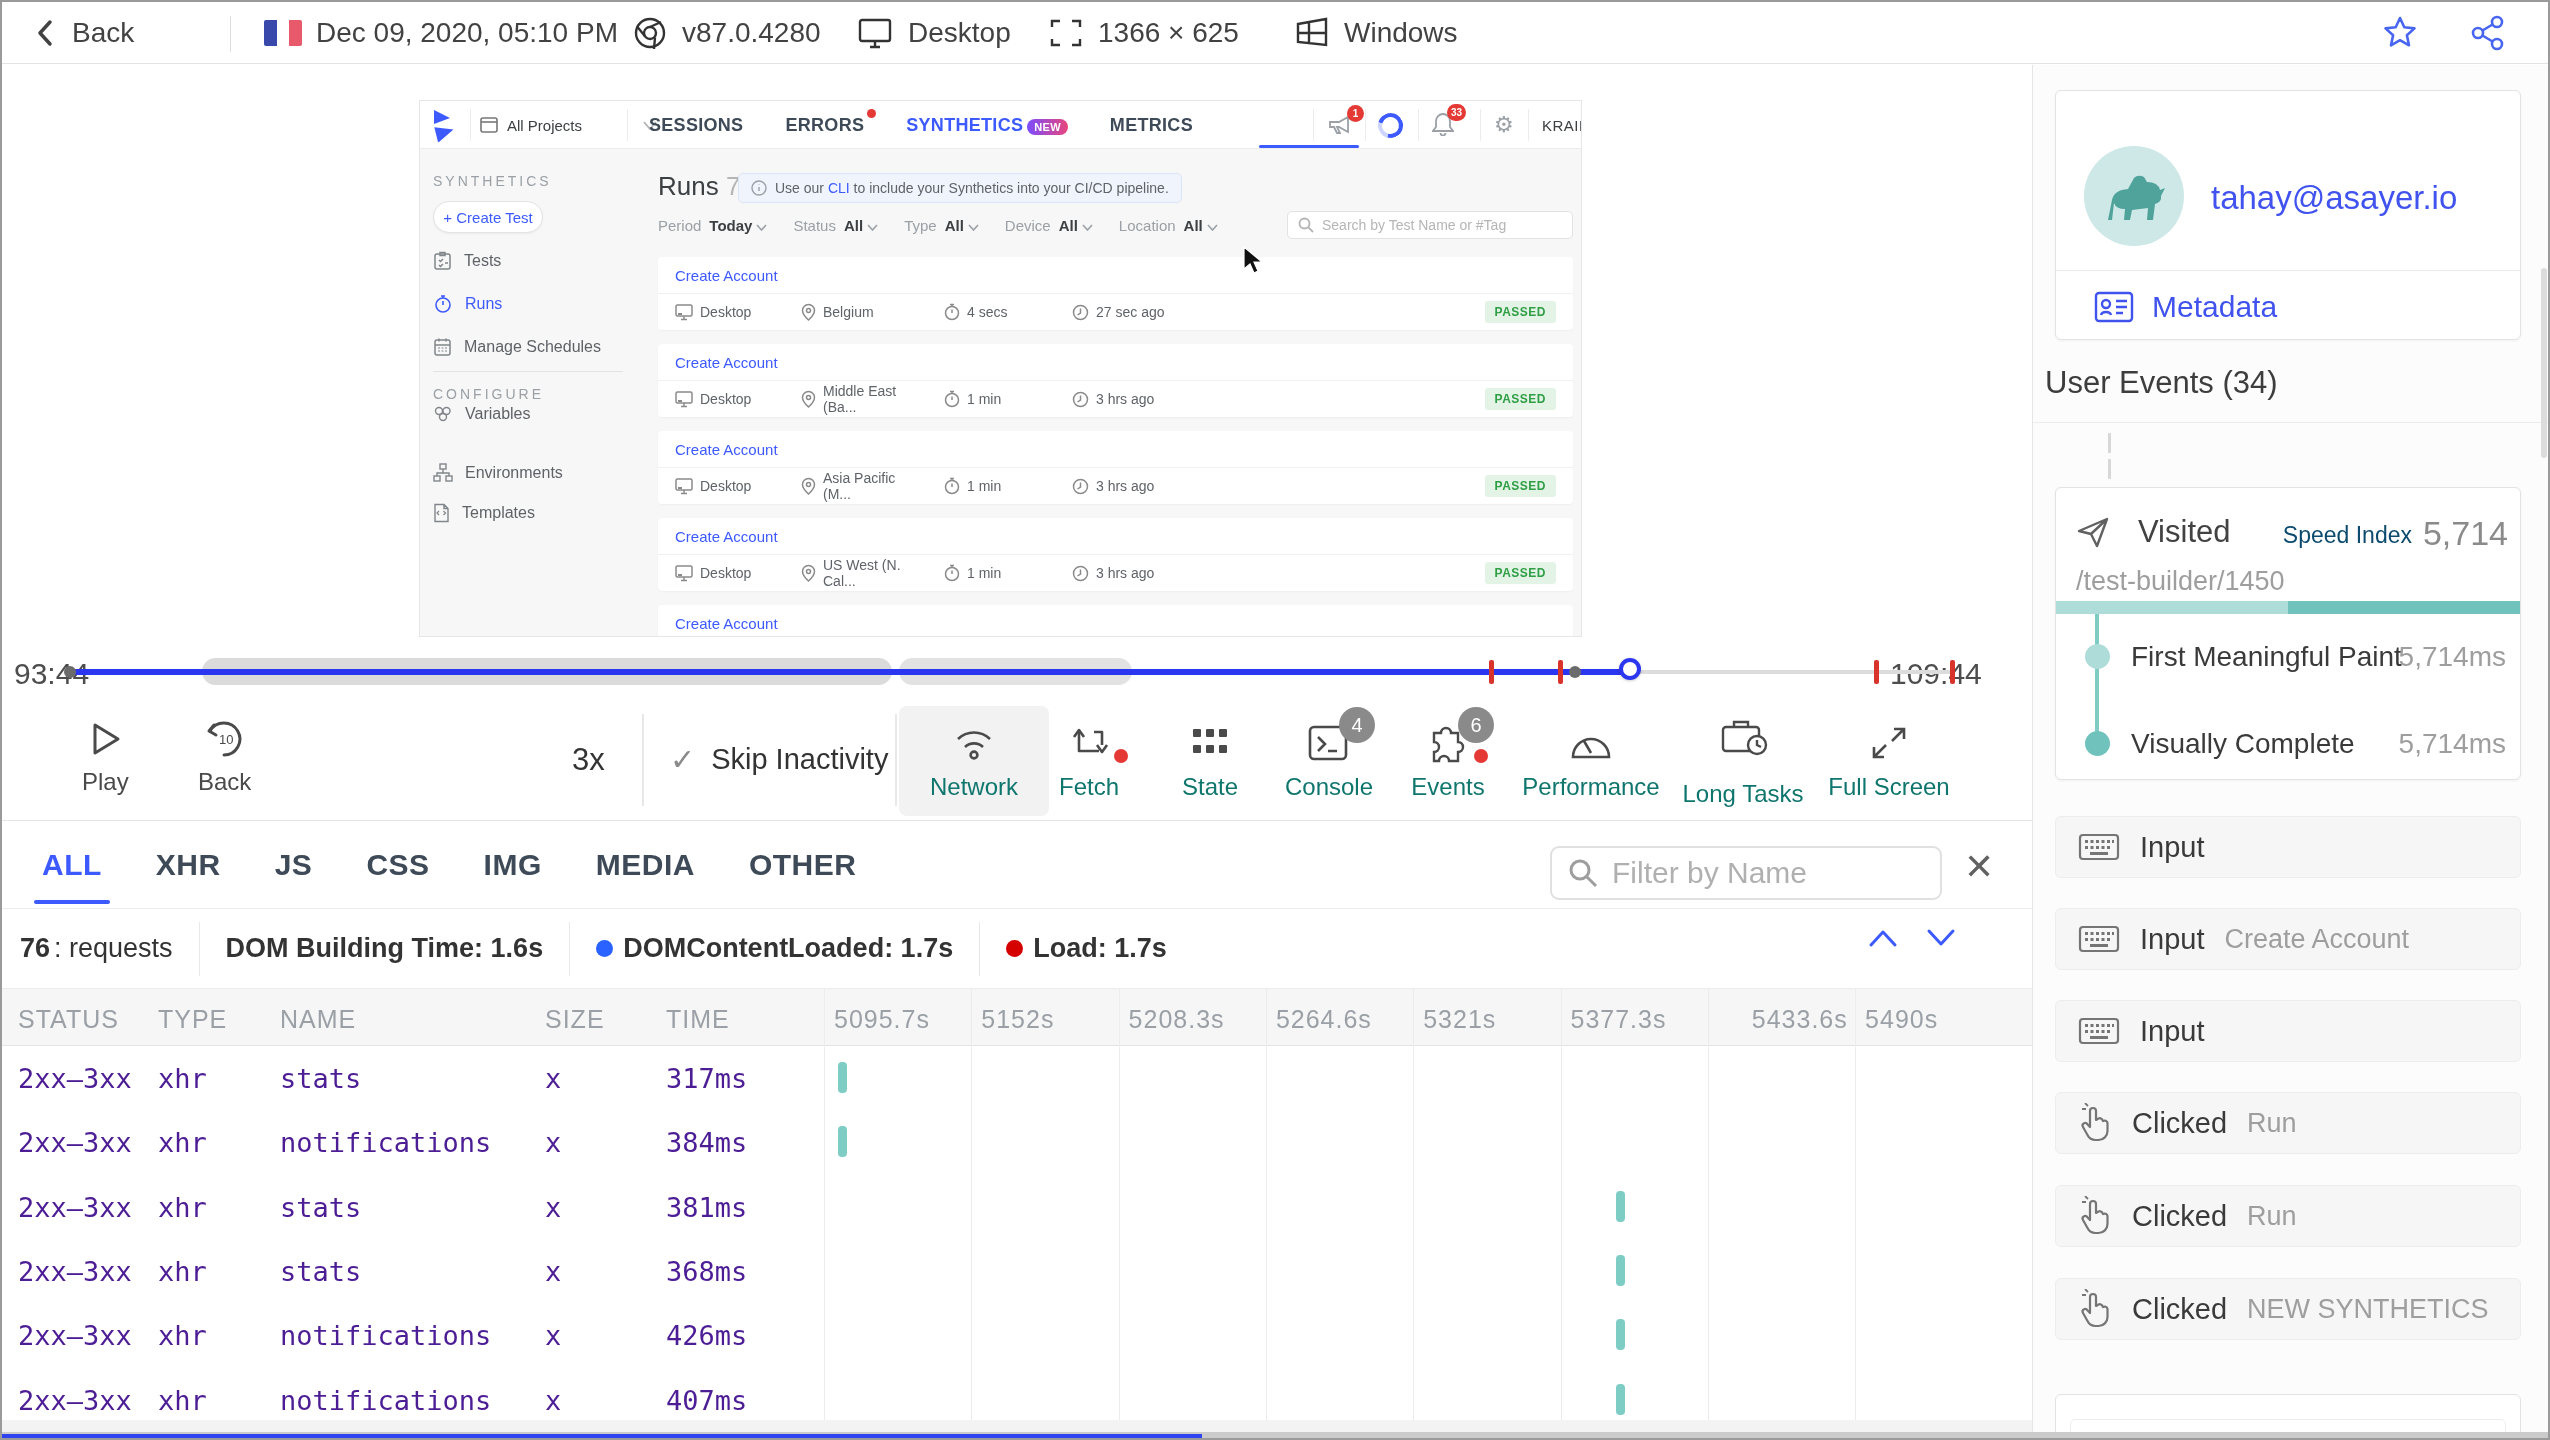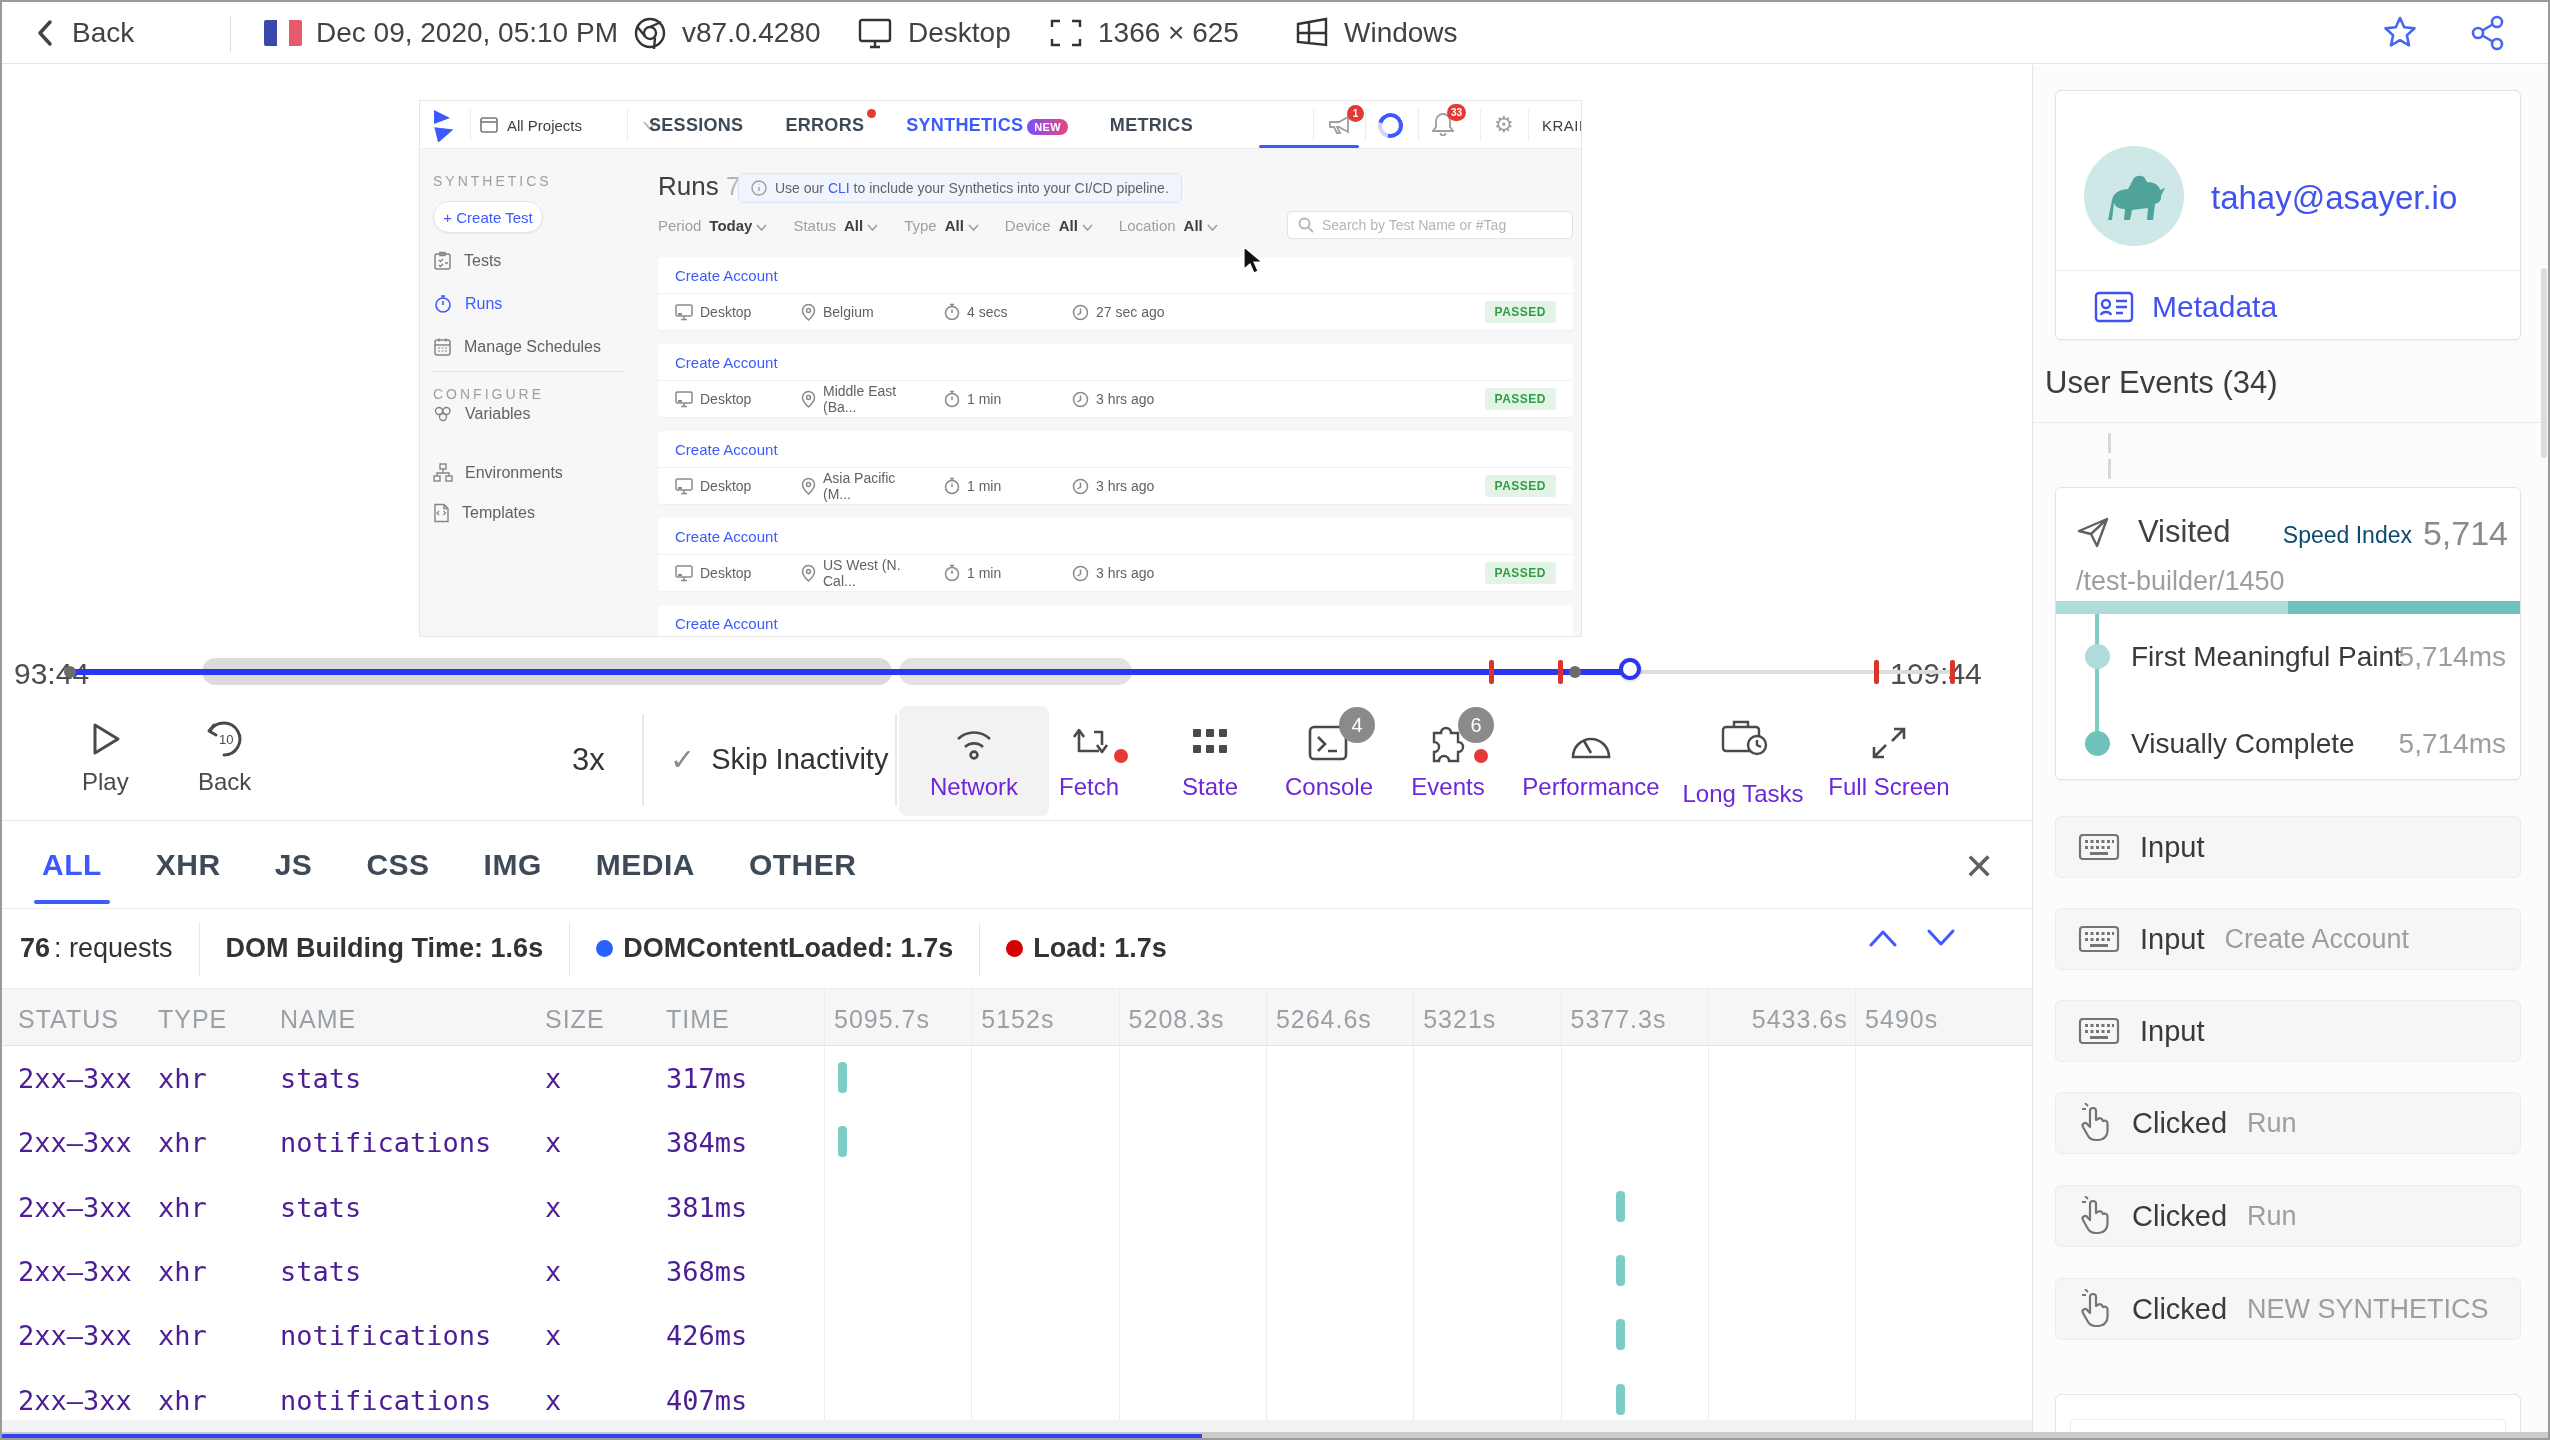--- a/index.html
+++ b/index.html
@@ -87,21 +87,21 @@
   .ctrl { position:absolute; display:flex; flex-direction:column; align-items:center; gap:8px; top:16px; }
   .ctrl .lbl { font-size:24px; color:#4a4a4a; }
   .cdiv { position:absolute; top:12px; width:2px; height:92px; background:#e8e8e8; }
   #speed { position:absolute; left:570px; top:40px; font-size:31px; color:#333; }
   #skip { position:absolute; left:668px; top:40px; display:flex; gap:16px; align-items:center;
           font-size:29px; color:#333; }
   #skip .chk { color:#8a8a8a; font-size:30px; }
   .tile { position:absolute; top:4px; width:150px; height:110px; display:flex; flex-direction:column;
           align-items:center; justify-content:center; gap:8px; border-radius:8px; }
   .tile.active { background:#f2f2f2; }
-  .tile .lbl { font-size:24px; color:#6d28d9; white-space:nowrap; }
+  .tile .lbl { font-size:24px; color:#0f766e; white-space:nowrap; }
   .tile .ic { position:relative; height:44px; display:flex; align-items:flex-end; }
   .gbadge { position:absolute; top:-14px; right:-22px; width:36px; height:36px; border-radius:50%;
             background:#8a8a8a; color:#fff; font-size:20px; display:flex; align-items:center; justify-content:center; }
   .rdot { position:absolute; bottom:2px; right:-16px; width:14px; height:14px; border-radius:50%; background:#e53935; }
 
   
   #netpanel { position:absolute; left:0; top:820px; width:2030px; height:612px; background:#fff; }
   #net-tabs { position:absolute; left:40px; top:0; height:86px; display:flex; gap:54px; align-items:center; }
   .ntab { font-size:30px; font-weight:700; color:#3e4a57; letter-spacing:.5px; position:relative; }
   .ntab.active { color:#3d5afe; }
@@ -763,20 +763,27 @@
   <div id="netpanel">
     <div id="net-tabs">
         <span class="ntab active">ALL</span>
         <span class="ntab">XHR</span>
         <span class="ntab">JS</span>
         <span class="ntab">CSS</span>
         <span class="ntab">IMG</span>
         <span class="ntab">MEDIA</span>
         <span class="ntab">OTHER</span>
       </div>
+    <div id="net-filter">
+      <svg width="30" height="30" viewBox="0 0 30 30" fill="none" stroke="#9e9e9e" stroke-width="3">
+        <circle cx="12" cy="12" r="9"></circle>
+          <path d="M19 19 L28 28"></path>
+      </svg>
+      <span>Filter by Name</span>
+    </div>
     <div id="net-close"><span>✕</span></div>
 
     <div id="net-stats">
       <span class="stat" style="margin-left:18px;">
           <span>76</span>
           <span style="font-weight:400; margin-left:-6px;">: requests</span>
         </span>
       <span class="sdiv"></span>
       <span class="stat">DOM Building Time: 1.6s</span>
       <span class="sdiv"></span>

